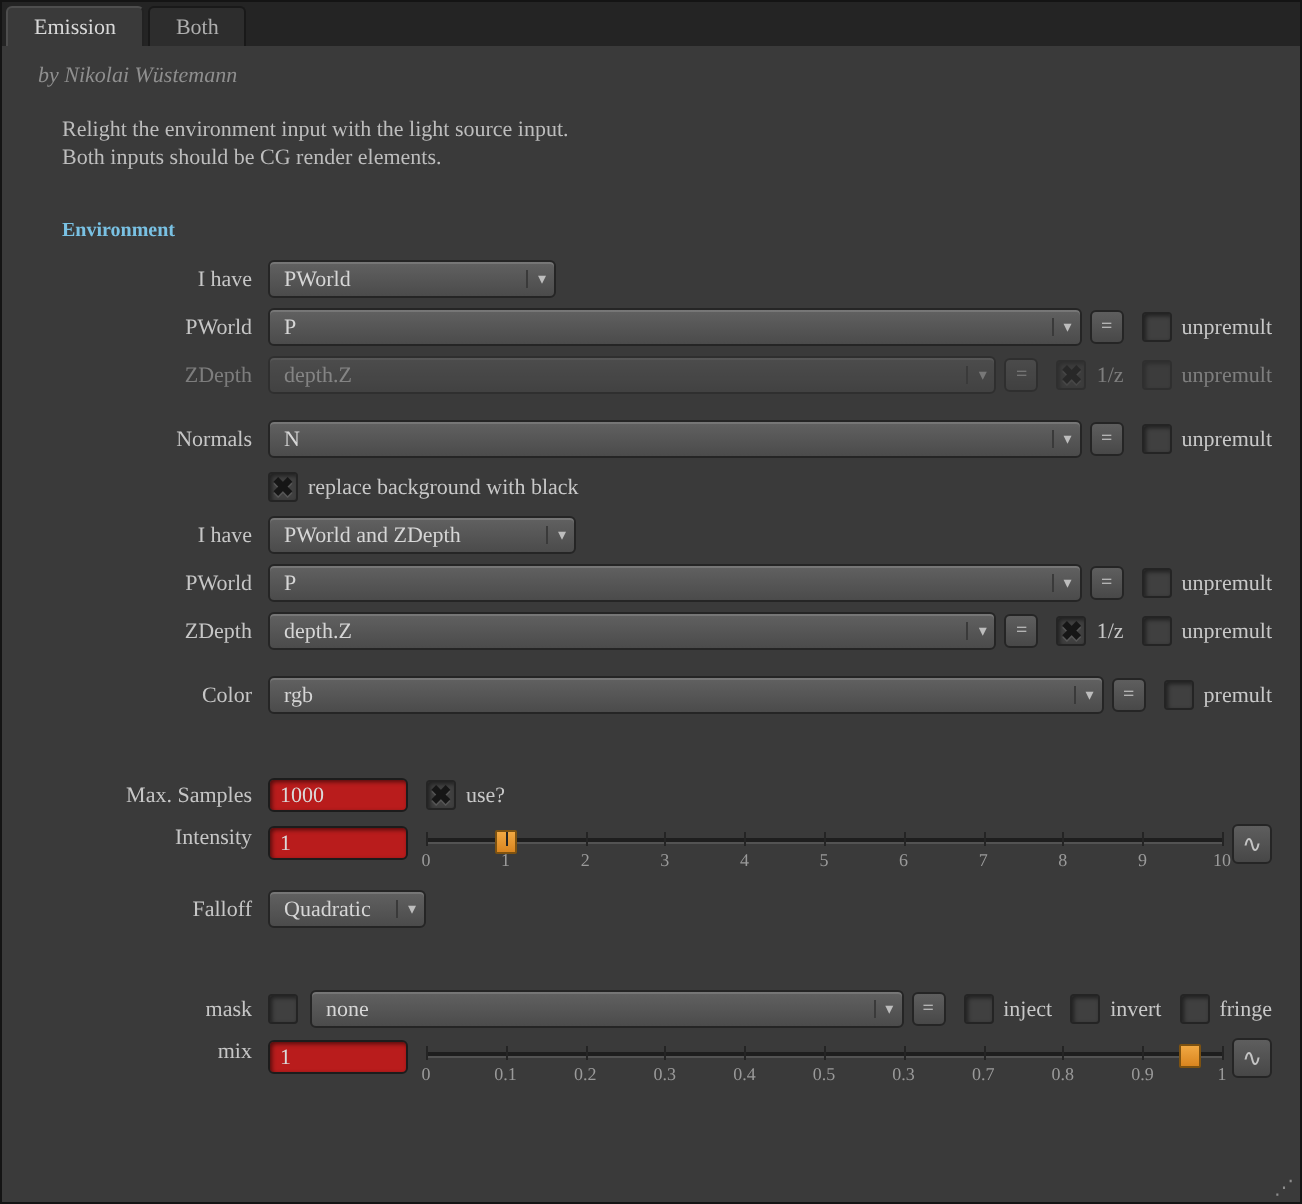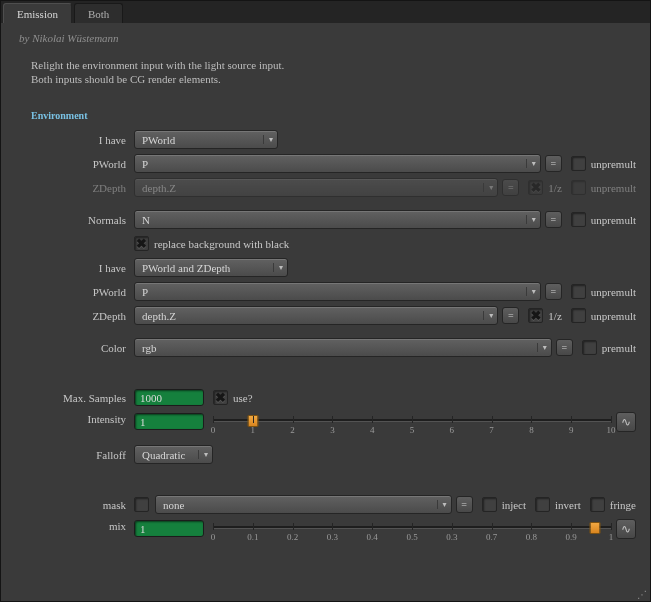--- a/index.html
+++ b/index.html
@@ -47,21 +47,21 @@
   
   .cb {
     width:13px; height:13px; flex:none; margin-left:9px; border-radius:2px; background:#404040;
     border:1px solid #242424; box-shadow:inset 1px 1px 2px rgba(0,0,0,.5);
     display:flex; align-items:center; justify-content:center; overflow:visible;
   }
   .cb .mark { font-size:13px; font-weight:bold; color:#161616; line-height:1; text-shadow:0 1px 0 rgba(255,255,255,.12); }
   .cblbl { margin-left:5px; white-space:nowrap; }
   
   .inp {
-    width:58px; height:15px; flex:none; background:#15803d; border:1px solid #1c1c1c; border-radius:3px;
+    width:58px; height:15px; flex:none; background:#b91c1c; border:1px solid #1c1c1c; border-radius:3px;
     color:#dadada; padding:0 5px; box-shadow:inset 1px 1px 2px rgba(0,0,0,.55);
     font-family:inherit; font-size:11px; outline:none;
   }
   
   .sliderrow { align-items:flex-start; min-height:28px; }
   .sliderrow .lbl, .sliderrow .inp { margin-top:1px; }
   .slider { flex:1; position:relative; height:26px; margin-left:9px; }
   .track { position:absolute; left:0; right:0; top:7px; height:2px; background:#1e1e1e; box-shadow:0 1px 0 rgba(255,255,255,.13); }
   .tick { position:absolute; top:4px; width:1px; height:7px; background:#242424; }
   .tlabel { position:absolute; top:13px; transform:translateX(-50%); font-size:9px; color:#9a9a9a; }

